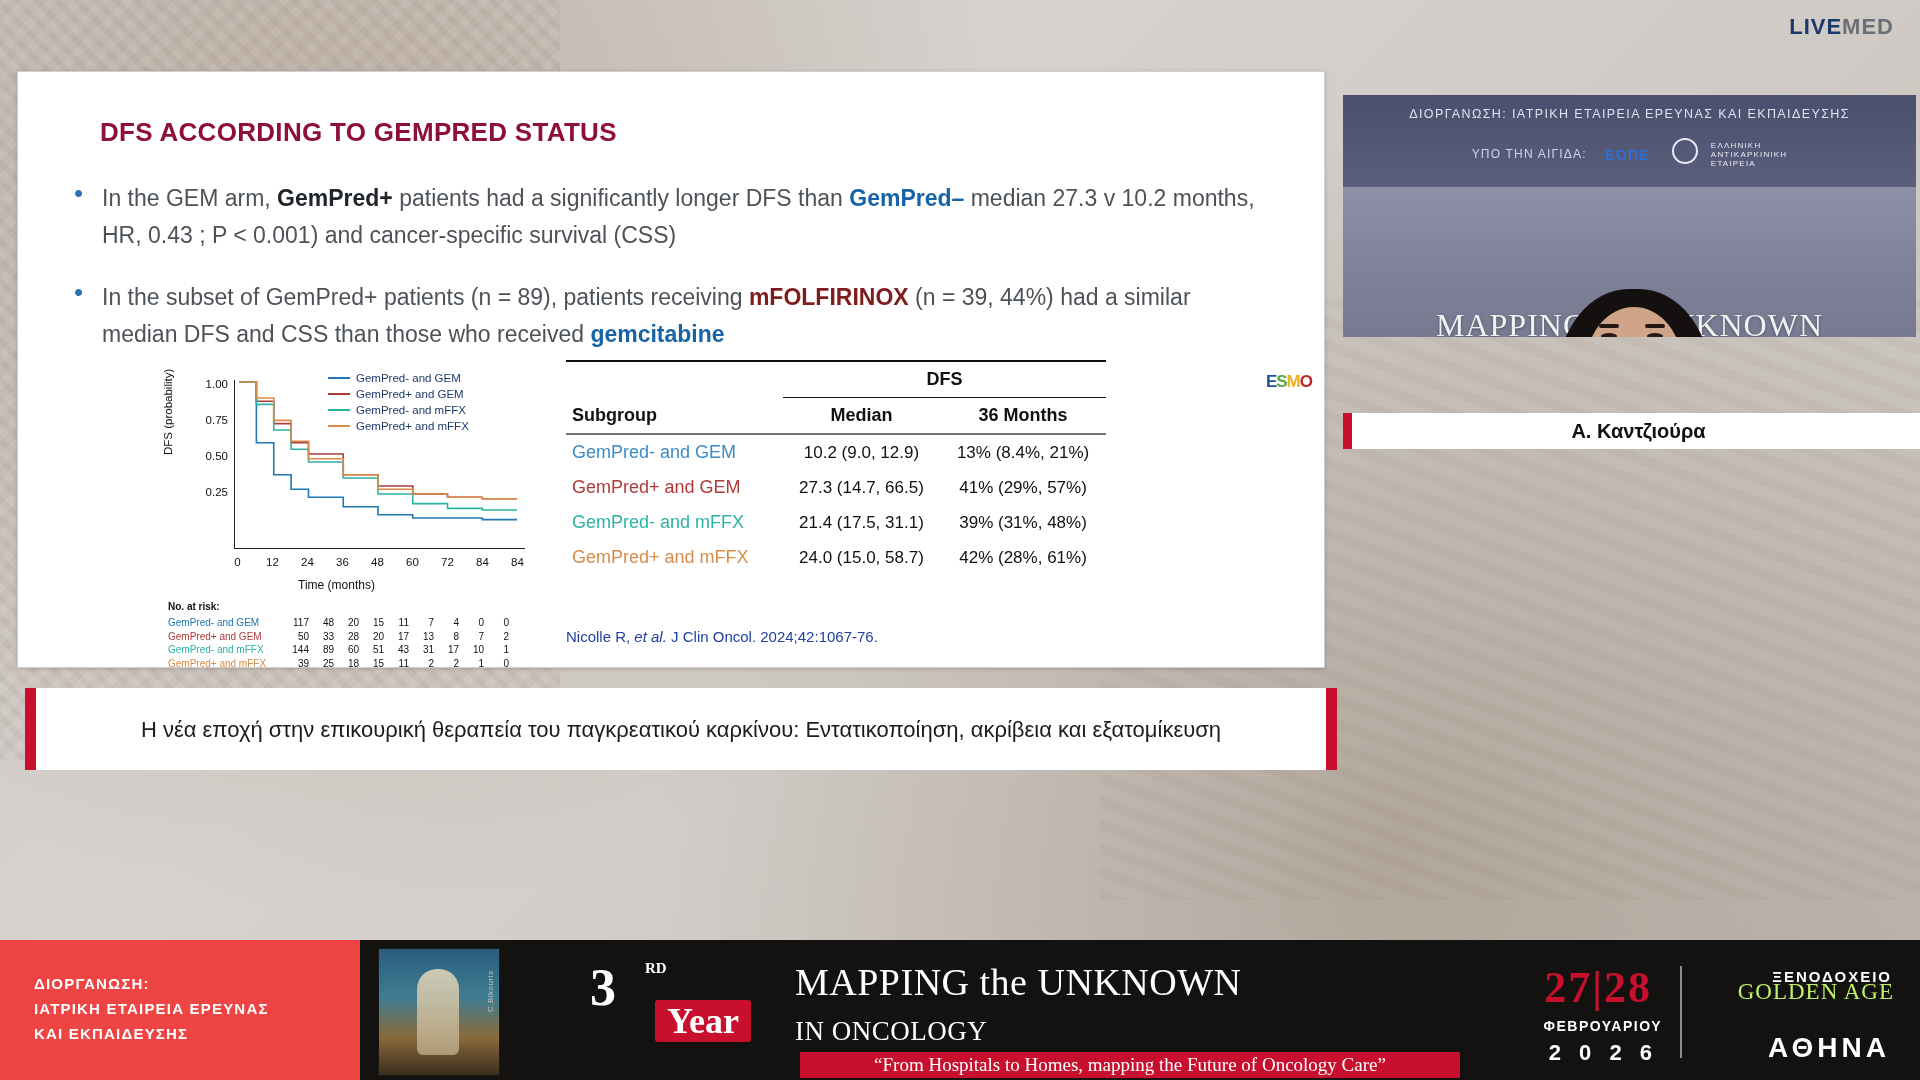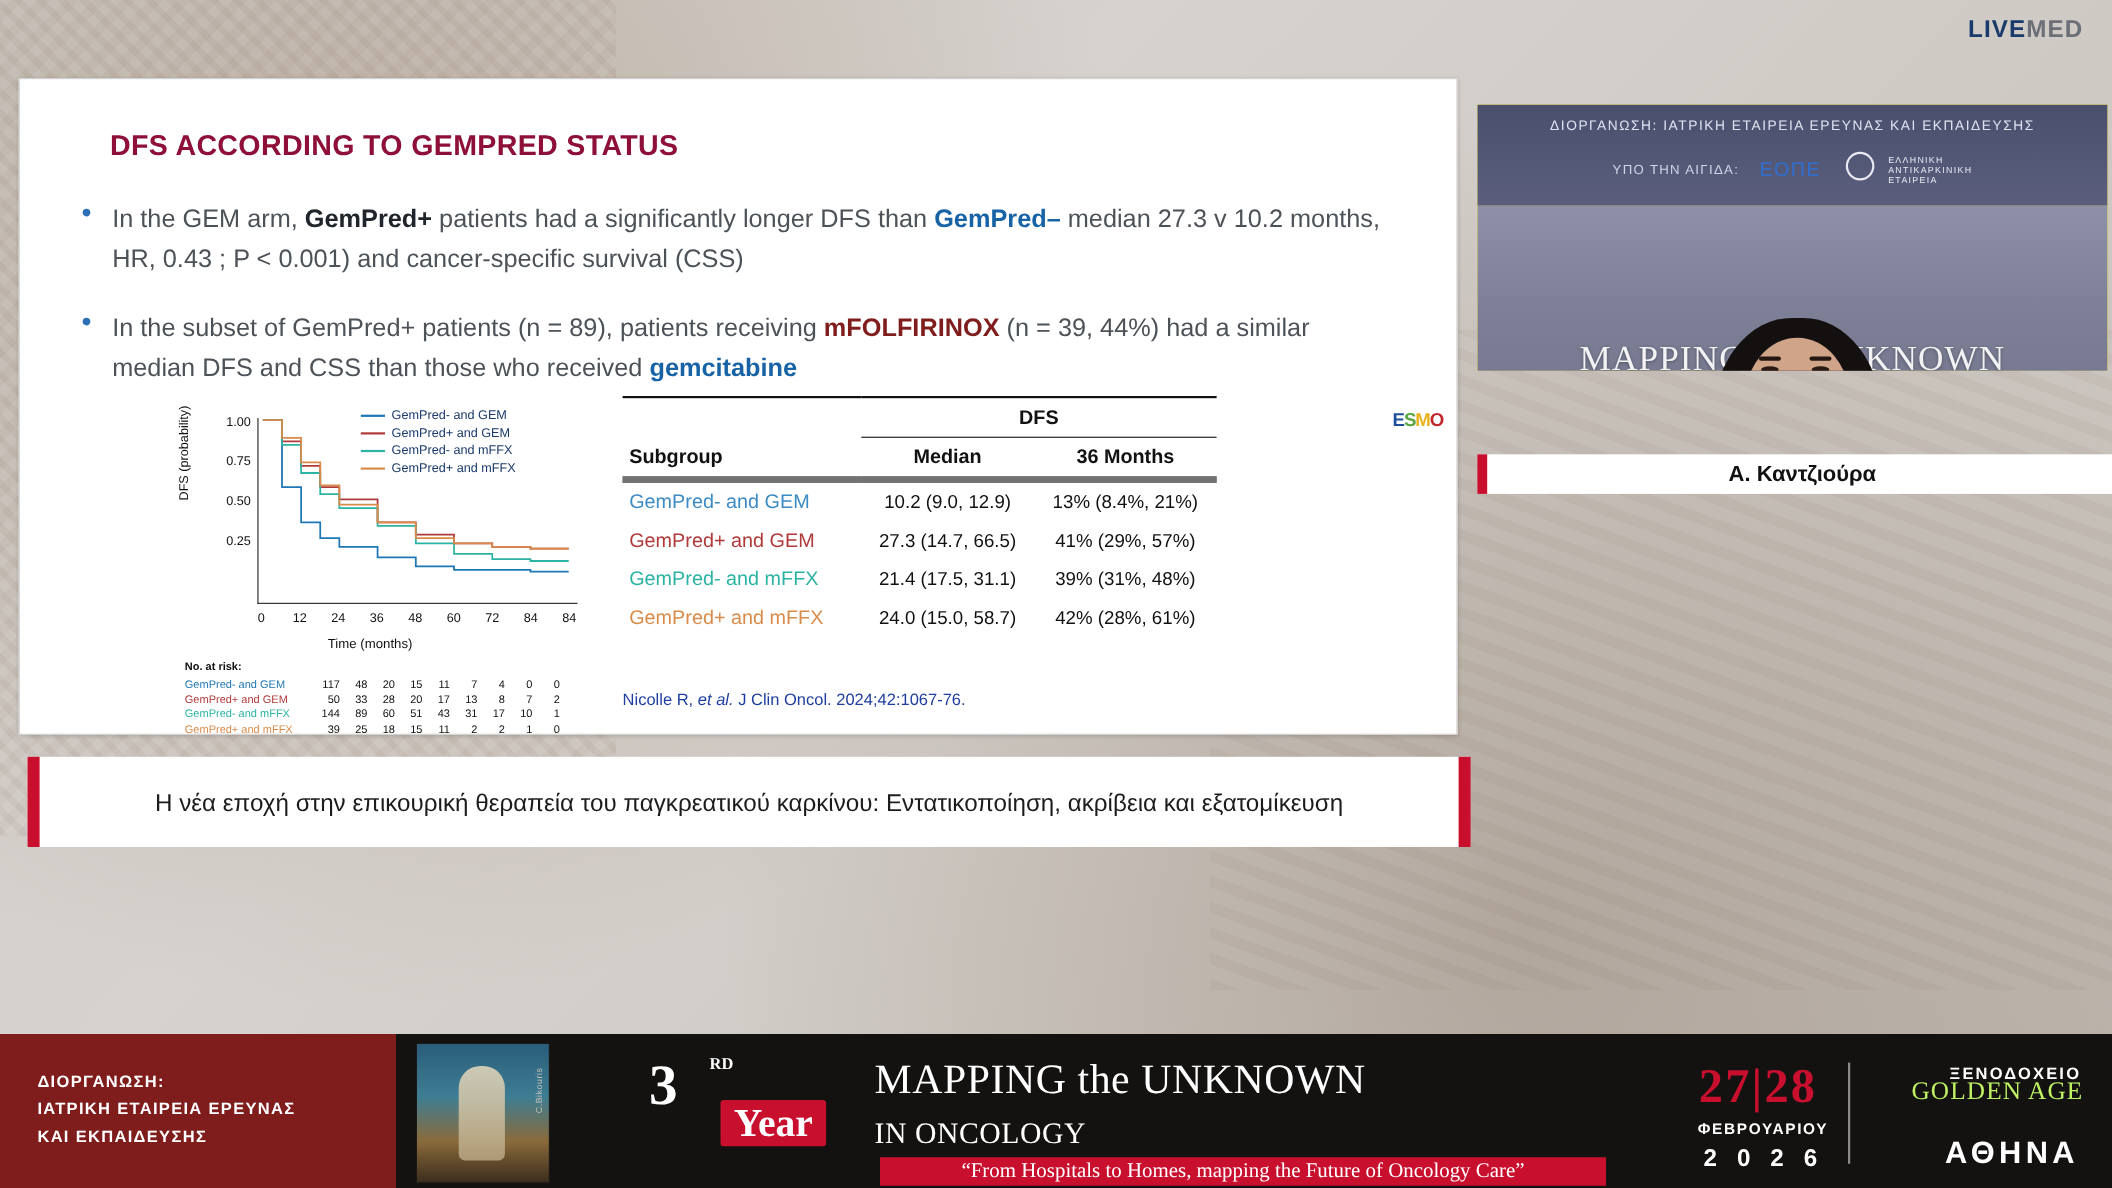--- a/index.html
+++ b/index.html
@@ -86,21 +86,21 @@
   .risk-row .nm{width:116px;}
   .risk-row .v{width:25px;text-align:right;color:#111;}
 
   
   .tbl{position:absolute;left:548px;top:288px;width:540px;}
   .tbl table{border-collapse:collapse;width:100%;font-size:17px;}
   .tbl .topline td{border-top:2px solid #111;}
   .tbl th,.tbl td{padding:7px 6px;text-align:center;}
   .tbl th.sub,.tbl td.sub{text-align:left;}
   .tbl .dfs{font-weight:bold;font-size:18px;color:#111;border-bottom:1px solid #111;}
-  .tbl .hrow th{font-weight:bold;color:#111;font-size:18px;border-bottom:6px solid #737373;}
+  .tbl .hrow th{font-weight:bold;color:#111;font-size:18px;border-bottom:2px solid #737373;}
   .tbl td.val{color:#111;font-size:17px;}
   .esmo{
     position:absolute;right:12px;top:300px;font-size:17px;font-weight:bold;letter-spacing:-1px;
   }
   .esmo .e{color:#1b4f9c;}
   .esmo .s{color:#58a642;}
   .esmo .m{color:#e8b21d;}
   .esmo .o{color:#c0262c;}
   .cite{
     position:absolute;left:548px;top:556px;font-size:15px;color:#1f3fa0;
@@ -118,21 +118,21 @@
   }
   .vid-org{
     position:absolute;top:12px;left:0;width:100%;text-align:center;
     font-size:12.5px;letter-spacing:1.4px;color:#dfe2ef;
   }
   .vid-aegis{
     position:absolute;top:43px;left:0;width:100%;text-align:center;
     font-size:12px;letter-spacing:1.2px;color:#cfd4e6;
   }
   .logo-eope{
-    display:inline-block;margin-left:14px;color:#2f6fd0;font-weight:normal;font-size:18px;vertical-align:middle;
+    display:inline-block;margin-left:14px;color:#2f6fd0;font-weight:bold;font-size:14px;vertical-align:middle;
   }
   .logo-circle{
     display:inline-block;width:22px;height:22px;border-radius:50%;
     border:2px solid #e8e9f2;margin:0 8px -6px 18px;
   }
   .logo-ek{display:inline-block;color:#e9eaf4;font-size:8px;line-height:1.15;vertical-align:middle;text-align:left;}
   .vid-body{
     position:absolute;left:0;top:92px;width:100%;height:226px;
     background:linear-gradient(180deg,#8d90a6 0%, #7d8096 40%, #6f7288 100%);
   }
@@ -174,21 +174,21 @@
   .caption span{
     font-size:22px;line-height:1.5;color:#1c1c1c;padding:0 24px;
   }
 
   
   .bottom{
     position:absolute;left:0;bottom:0;width:1920px;height:140px;
     background:#141210;overflow:hidden;
   }
   .bb-red{
-    position:absolute;left:0;top:0;width:360px;height:140px;background:#7f1d1d;
+    position:absolute;left:0;top:0;width:360px;height:140px;background:#ef4444;
   }
   .bb-red div{
     position:absolute;left:34px;top:32px;color:#fff;font-size:15px;font-weight:bold;
     letter-spacing:1.2px;line-height:1.65;
   }
   .bb-art{
     position:absolute;left:378px;top:8px;width:120px;height:126px;
     background:
       linear-gradient(180deg,#2a5d7a 0%, #3d7d93 38%, #8a6b3b 70%, #3b2d1d 100%);
     border:1px solid #1c1a17;

